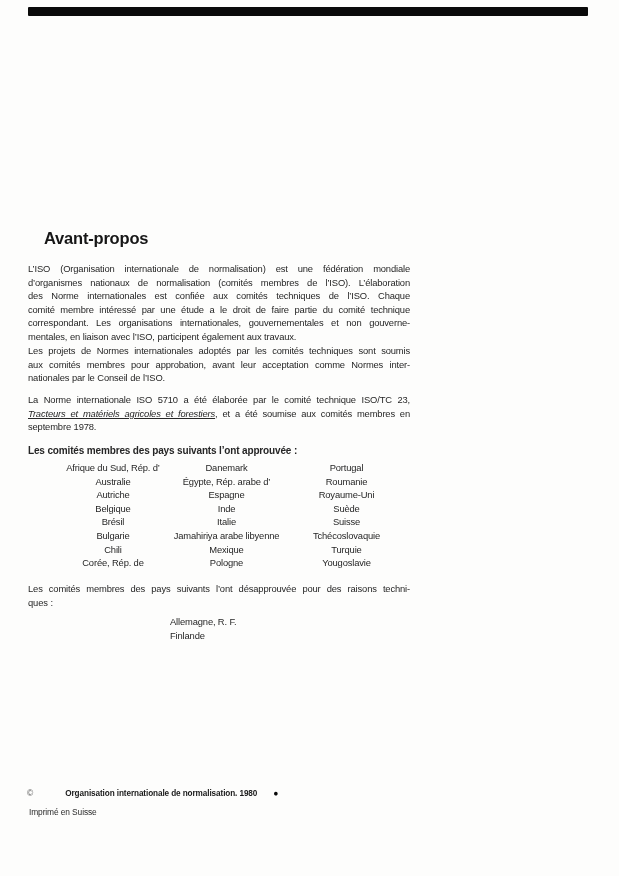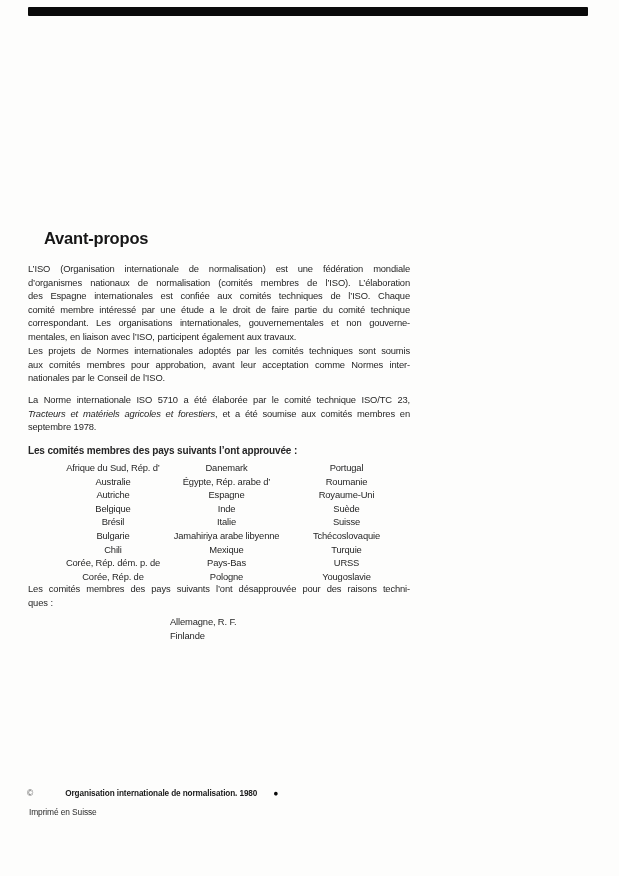--- a/index.html
+++ b/index.html
@@ -38,21 +38,21 @@
     font-size: 9.4px;
     line-height: 13.6px;
     letter-spacing: -0.15px;
     word-spacing: 0.2px;
   }
   .p1 { top: 262px; }
   .p2 { top: 344px; }
   .p3 { top: 393px; }
   .disap { top: 582px; }
   .jl { text-align: justify; text-align-last: justify; }
-  .it { font-style: italic; }
+  .it { font-style: italic; text-decoration: underline; }
   .intro {
     position: absolute;
     left: 28px;
     top: 444px;
     font-size: 10px;
     line-height: 13.6px;
     letter-spacing: -0.15px;
     font-weight: bold;
   }
   .countries {
@@ -107,21 +107,21 @@
 
 <div class="page">
 
   <div class="scan-bar"></div>
 
   <h1 class="title">Avant-propos</h1>
 
   <div class="para p1">
     <div class="jl">L’ISO (Organisation internationale de normalisation) est une fédération mondiale</div>
     <div class="jl">d’organismes nationaux de normalisation (comités membres de l’ISO). L’élaboration</div>
-    <div class="jl">des Espagne internationales est confiée aux comités techniques de l’ISO. Chaque</div>
+    <div class="jl">des Norme internationales est confiée aux comités techniques de l’ISO. Chaque</div>
     <div class="jl">comité membre intéressé par une étude a le droit de faire partie du comité technique</div>
     <div class="jl">correspondant. Les organisations internationales, gouvernementales et non gouverne-</div>
     <div>mentales, en liaison avec l’ISO, participent également aux travaux.</div>
   </div>
 
   <div class="para p2">
     <div class="jl">Les projets de Normes internationales adoptés par les comités techniques sont soumis</div>
     <div class="jl">aux comités membres pour approbation, avant leur acceptation comme Normes inter-</div>
     <div>nationales par le Conseil de l’ISO.</div>
   </div>
@@ -164,25 +164,20 @@
       <div class="c c1">Bulgarie</div>
       <div class="c c2">Jamahiriya arabe libyenne</div>
       <div class="c c3">Tchécoslovaquie</div>
     </div>
     <div class="crow">
       <div class="c c1">Chili</div>
       <div class="c c2">Mexique</div>
       <div class="c c3">Turquie</div>
     </div>
     <div class="crow">
-      <div class="c c1">Corée, Rép. dém. p. de</div>
-      <div class="c c2">Pays-Bas</div>
-      <div class="c c3">URSS</div>
-    </div>
-    <div class="crow">
       <div class="c c1">Corée, Rép. de</div>
       <div class="c c2">Pologne</div>
       <div class="c c3">Yougoslavie</div>
     </div>
   </div>
 
   <div class="para disap">
     <div class="jl">Les comités membres des pays suivants l’ont désapprouvée pour des raisons techni-</div>
     <div>ques :</div>
   </div>

